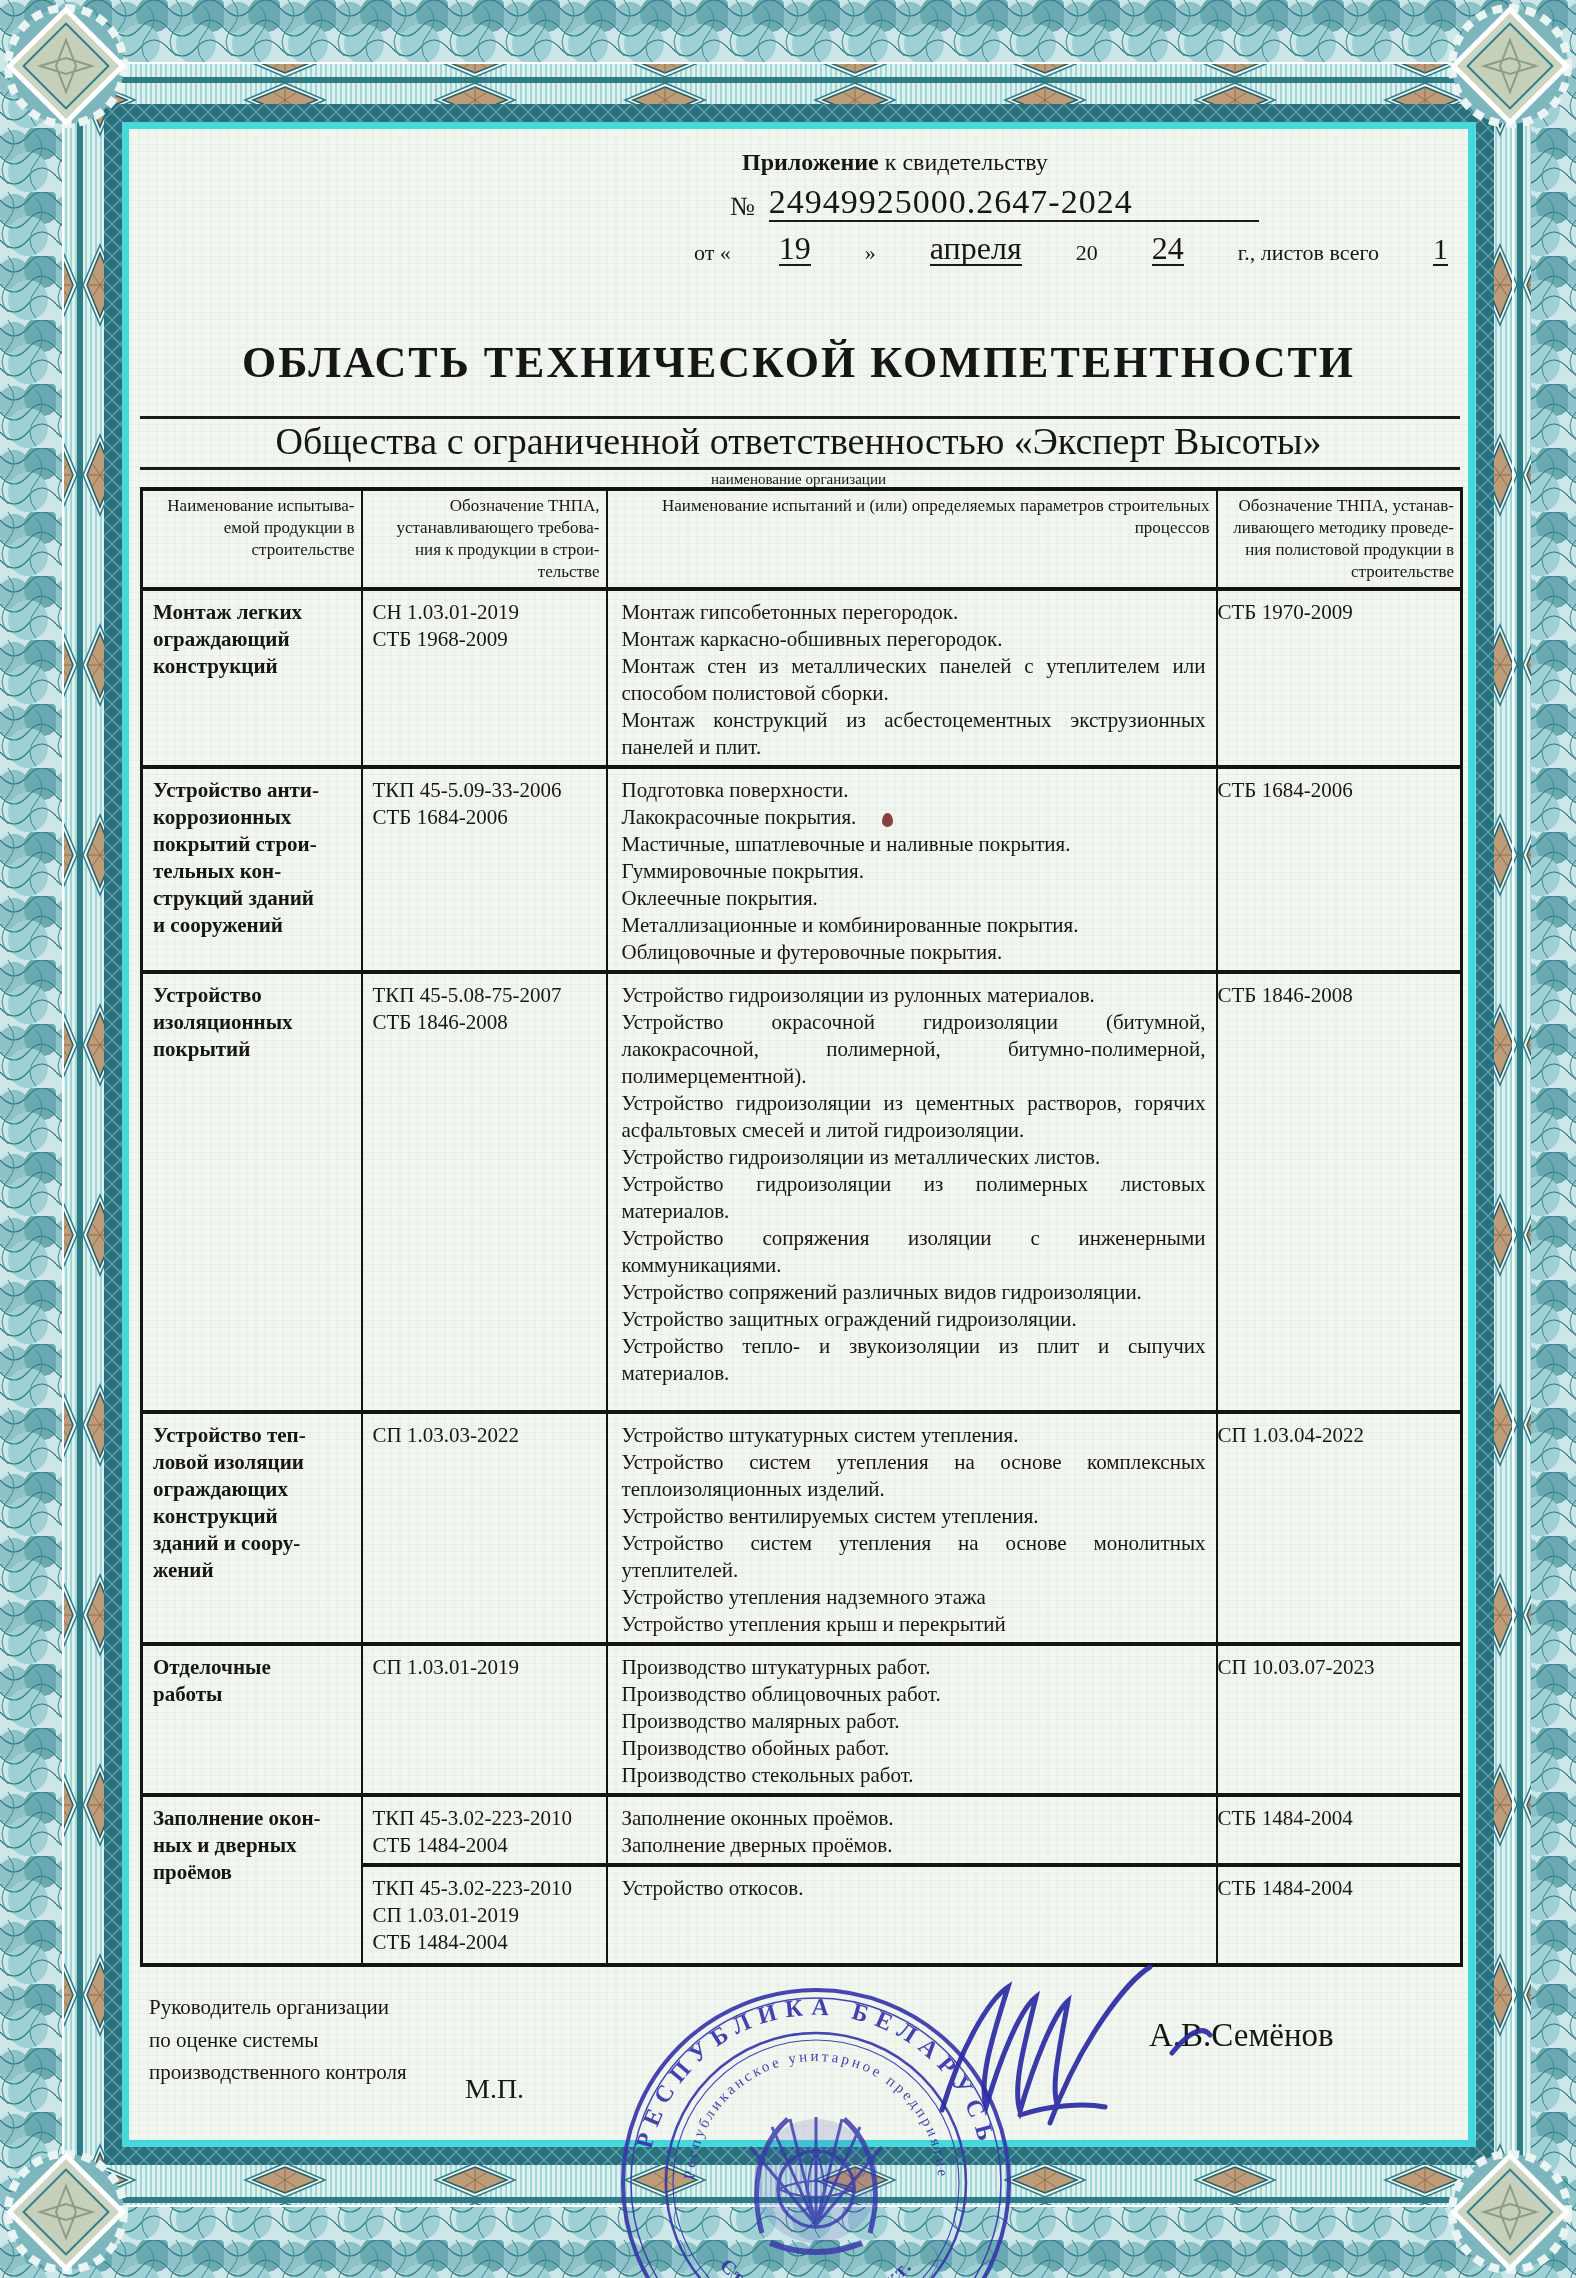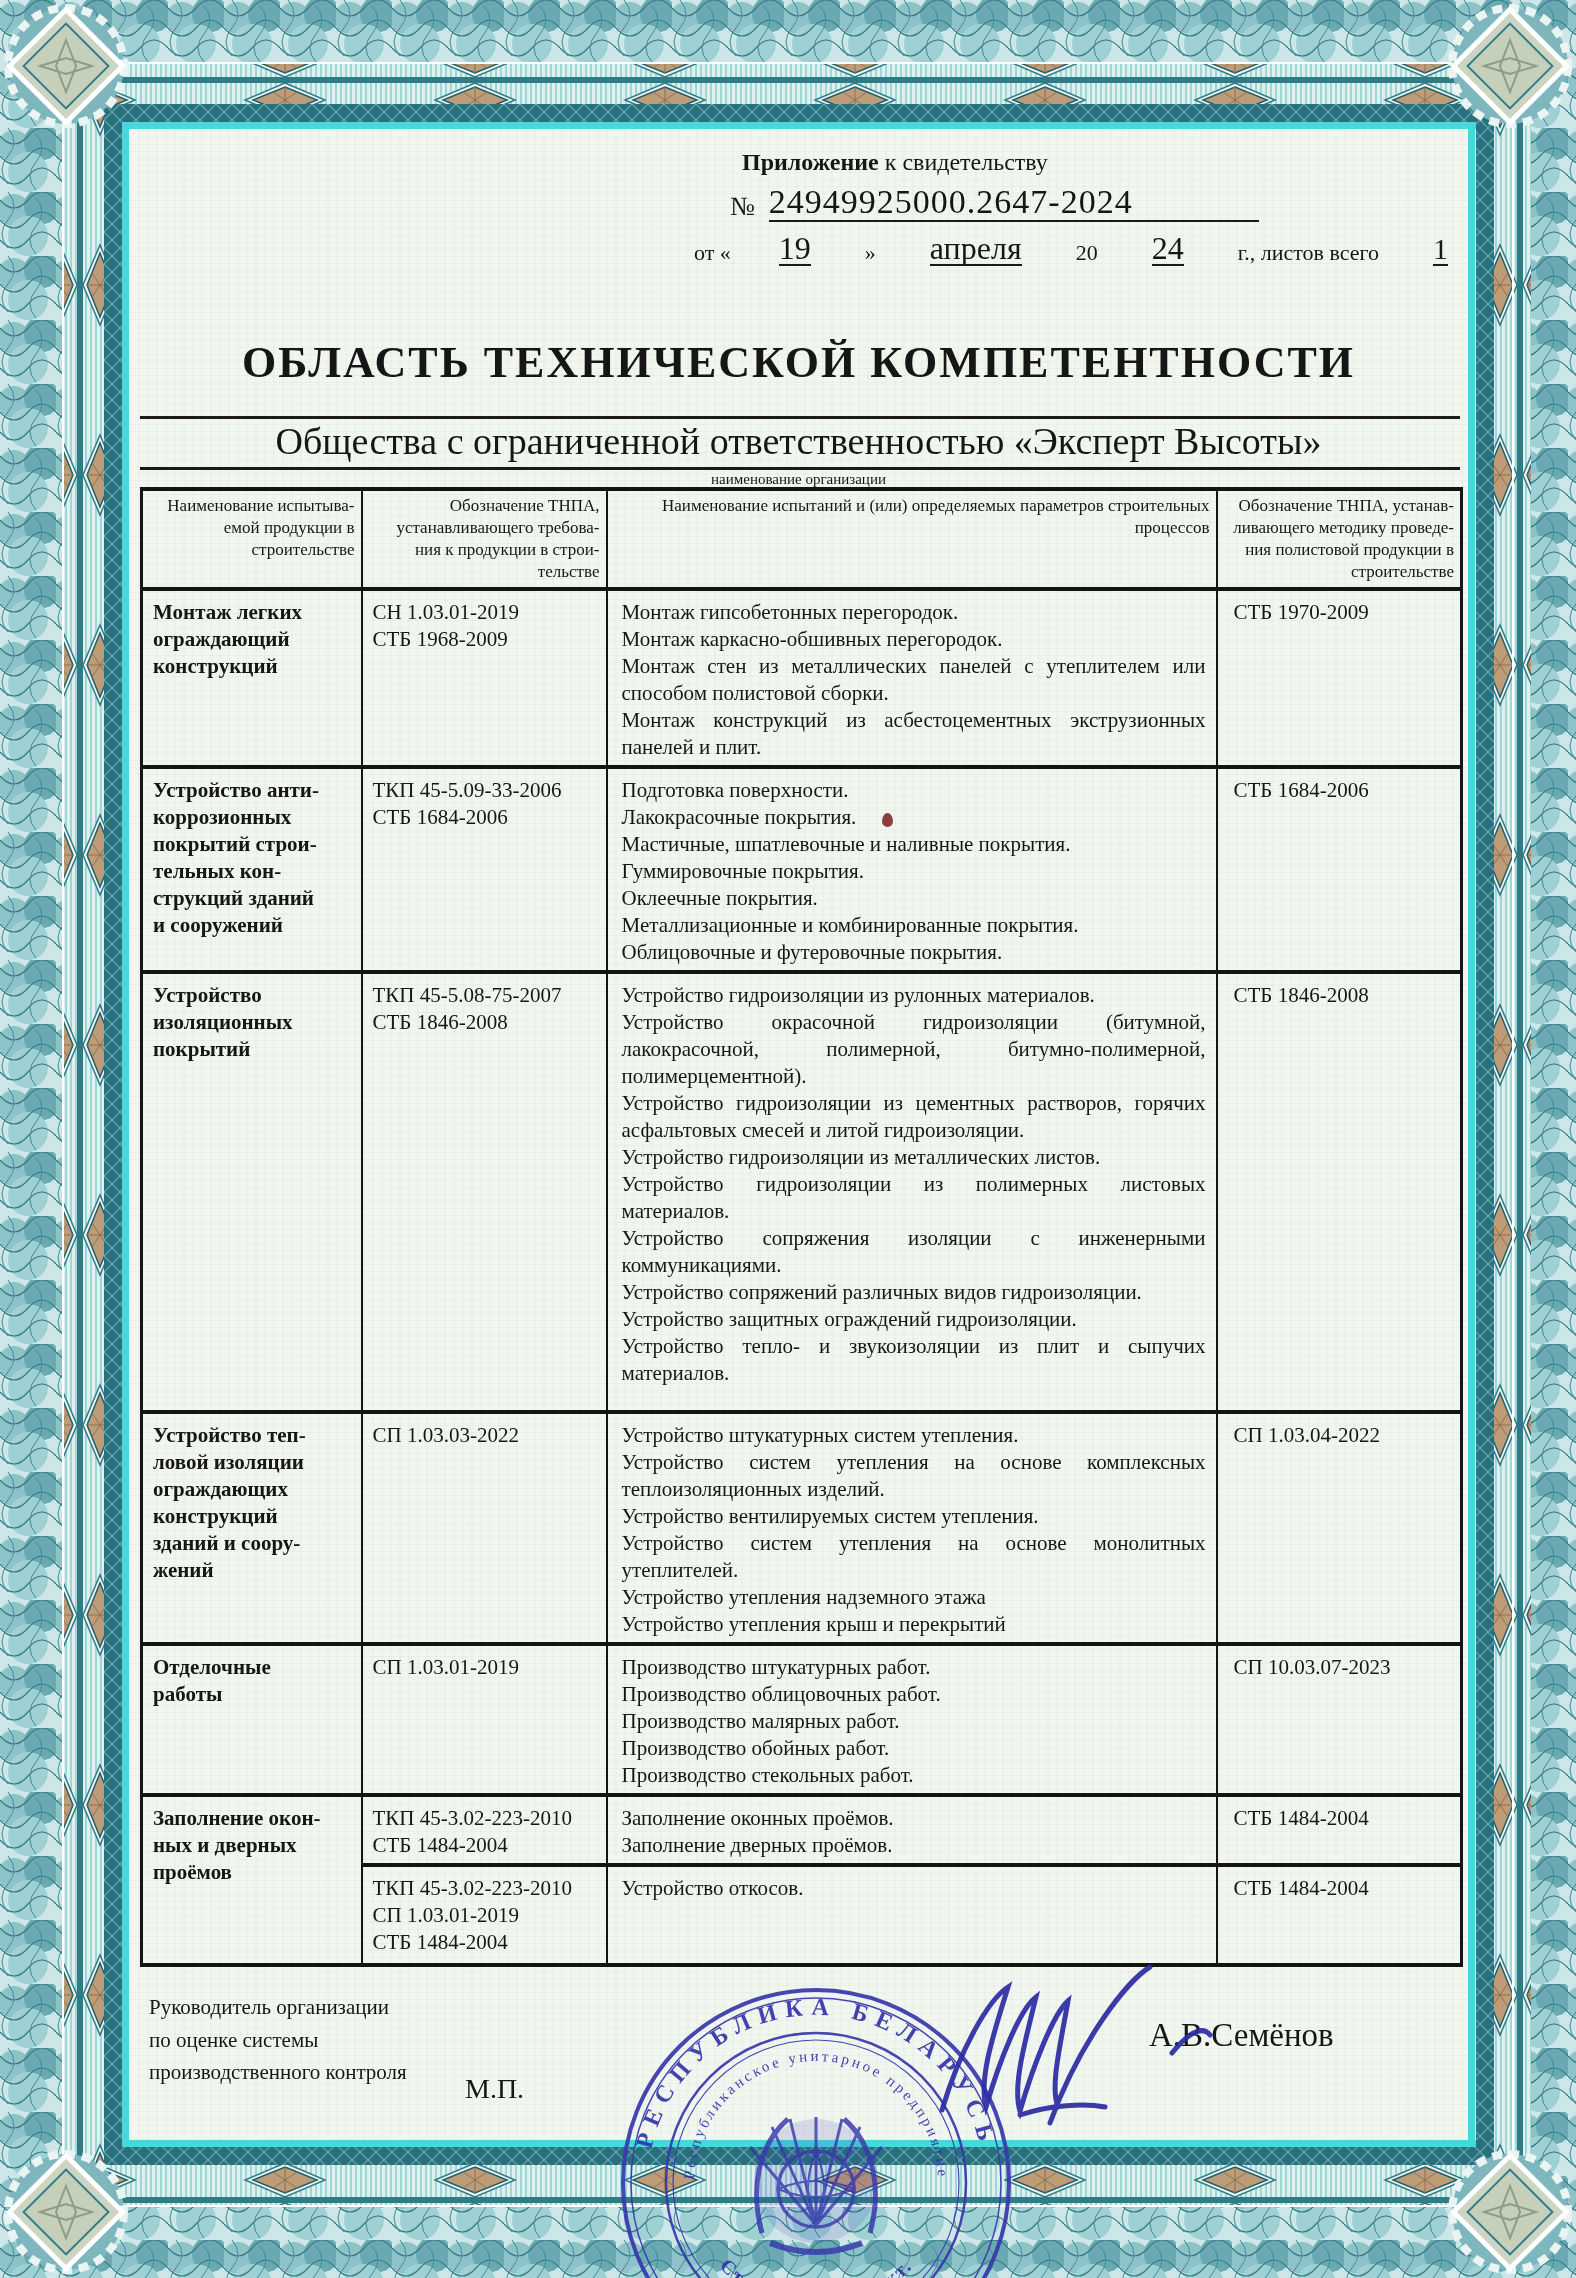--- a/index.html
+++ b/index.html
@@ -1,16 +1,16 @@
 <!DOCTYPE html>
 <html><head>
 <meta charset="utf-8">
 <style>
   html,body{margin:0;padding:0;background:#ffffff;}
-  .page{position:relative;width:1576px;height:2278px;overflow:hidden;background:#e5e5e5;
+  .page{position:relative;width:1576px;height:2278px;overflow:hidden;background:#5eead4;
         font-family:"Liberation Serif","DejaVu Serif",serif;color:#161616;}
   .frame-svg{position:absolute;left:0;top:0;z-index:3;pointer-events:none;}
   
   .paper{position:absolute;left:129px;top:129px;width:1339px;height:2011px;z-index:2;
          background-color:#f1f6ee;
          background-image:
            repeating-linear-gradient(0deg, rgba(140,175,215,.09) 0 1px, transparent 1px 7px),
            repeating-linear-gradient(90deg, rgba(185,150,170,.05) 0 2px, transparent 2px 9px);}
   
   .append{position:absolute;left:565px;top:20px;width:772px;}
@@ -41,21 +41,21 @@
   
   .cert-table{position:absolute;left:11px;top:358px;width:1320px;border-collapse:collapse;
               table-layout:fixed;border:3px solid #141414;}
   .cert-table th,.cert-table td{border:2px solid #141414;border-top-width:4px;border-bottom-width:4px;
               vertical-align:top;overflow:hidden;}
   .cert-table thead th{font-weight:normal;font-size:17px;line-height:1.3;text-align:right;
               padding:4px 6px;white-space:pre-line;margin-top:16px;}
   .cell-product{font-weight:bold;font-size:21px;line-height:27px;padding:8px 4px 4px 10px;white-space:pre-line;}
   .cell-tnpa{font-size:21px;line-height:27px;padding:8px 4px 4px 10px;white-space:pre-line;}
   .cell-tests{font-size:21px;line-height:27px;padding:8px 10px 4px 14px;white-space:pre-line;text-align:justify;}
-  .cell-method{font-size:21px;line-height:27px;padding:8px 4px 4px 16px;}
+  .cell-method{font-size:21px;line-height:27px;padding:8px 4px 4px 0;}
   
   .footer-role{position:absolute;left:20px;top:1862px;width:380px;font-size:21px;line-height:1.55;white-space:pre-line;}
   .seal-abbr{position:absolute;left:336px;top:1944px;font-size:28px;}
   .signer-name{position:absolute;left:1020px;top:1888px;font-size:33px;}
   .red-dot{position:absolute;left:753px;top:684px;width:11px;height:14px;border-radius:50% 50% 50% 50%/60% 60% 40% 40%;
            background:#7a1f1f;opacity:.85;}
   .stamp-svg{position:absolute;left:600px;top:1985px;z-index:5;opacity:.92;}
   .sign-svg{position:absolute;left:900px;top:1955px;z-index:6;}
 </style>
 </head>

